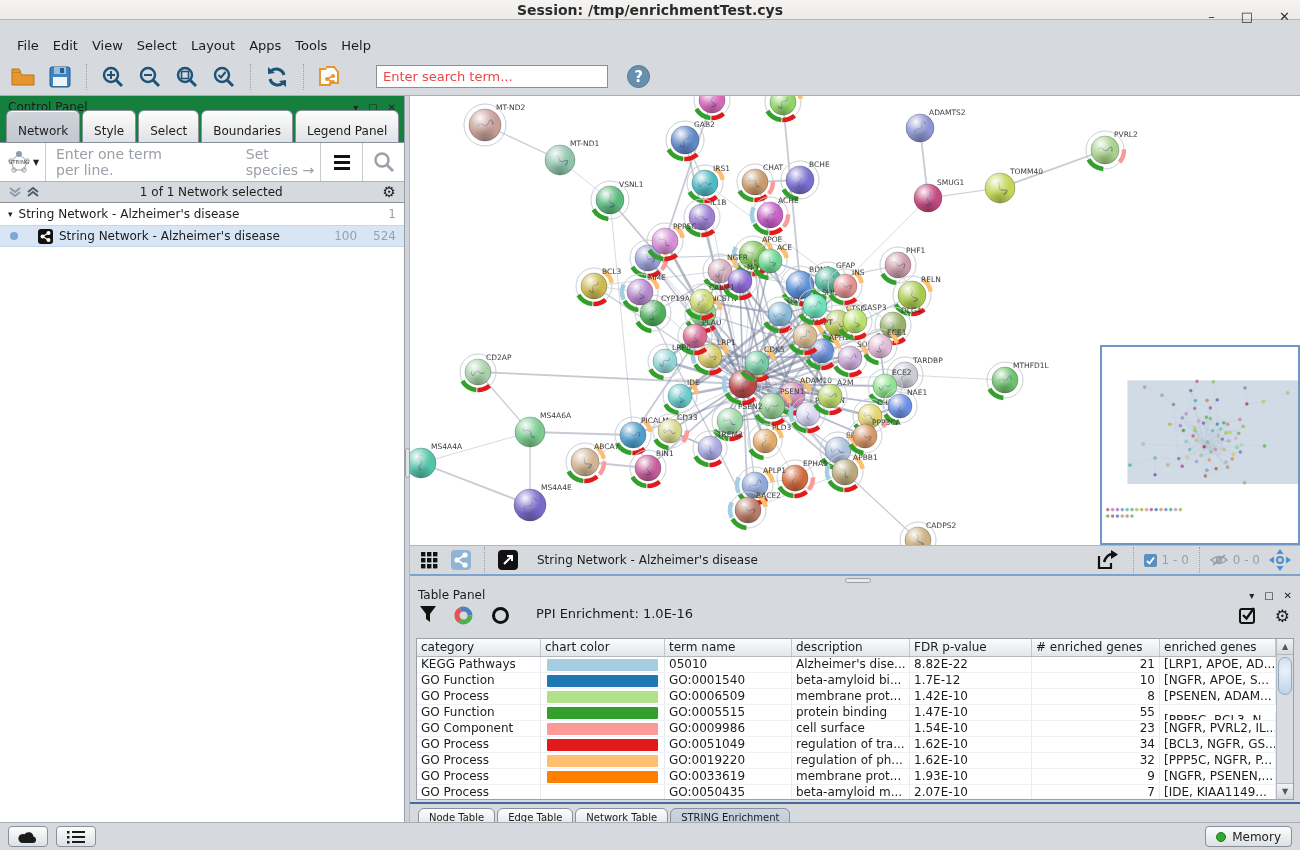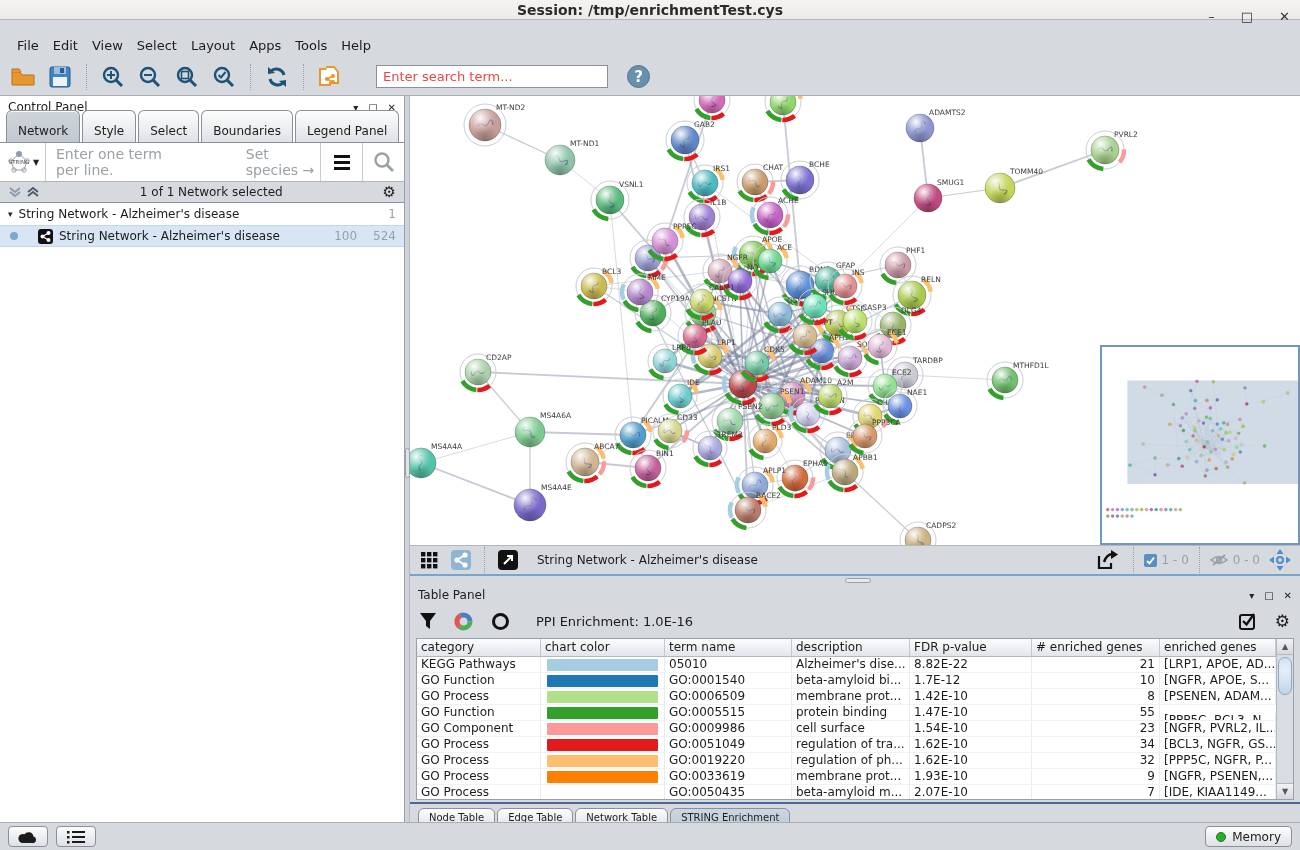--- a/index.html
+++ b/index.html
@@ -14,21 +14,21 @@
   
   .menubar{left:0;top:32px;width:1300px;height:26px;display:flex;align-items:center;padding-left:10px;background:#d6d9de}
   .menu-item{font-size:13px;padding:3px 7px;color:#1c1c1c}
   
   .toolbar{left:0;top:58px;width:1300px;height:38px;background:#d6d9de;border-bottom:1px solid #a8adb5;display:flex;align-items:center;gap:7px;padding-left:8px}
   .tbtn{width:30px;height:30px;display:flex;align-items:center;justify-content:center}
   .tsep{width:1px;height:26px;border-left:1px dotted #9aa0a8;margin:0 4px}
   .search-input{width:232px;height:23px;border:1px solid #8a9099;background:#fff;font-size:13px;padding:2px 6px;font-family:inherit;color:#ef4444}
   .helpdot{width:23px;height:23px;border-radius:50%;background:#6690ad;border:1px solid #54788f;color:#fff;font-weight:bold;font-size:15px;display:flex;align-items:center;justify-content:center;margin-left:12px}
   
-  .cpanel{left:0;top:96px;width:405px;height:726px;background:#ffffff;border-right:1px solid #9aa0a8}
+  .cpanel{left:0;top:96px;width:405px;height:726px;background:#15803d;border-right:1px solid #9aa0a8}
   .phead{height:22px;display:flex;align-items:center;padding:0 8px;font-size:12px;color:#1c1c1c}
   .phead .sp{flex:1}
   .phico{font-size:10px;color:#222;margin-left:10px}
   .cp-tabs{display:flex;align-items:flex-end;height:24px;padding-left:6px;gap:2px}
   .tab{font-size:12px;padding:13px 11px 4px;border:1px solid #8a9099;border-bottom:none;border-radius:6px 6px 0 0;background:linear-gradient(#fdfdfd,#dfe2e6);box-shadow:inset 0 1px 0 #fff}
   .tab.active{background:linear-gradient(#cfd4da,#c3c9d1);font-weight:normal}
   .stringrow{height:40px;background:#fff;border-top:1px solid #8a9099;border-bottom:1px solid #b0b5bc;display:flex;align-items:center}
   .stringrow .slot{height:100%;display:flex;align-items:center}
   .placeholder{color:#9aa0a8;font-size:14px}
   .selrow{height:20px;background:#d6d9de;border-bottom:1px solid #8a9099;display:flex;align-items:center;padding:10px 8px;font-size:12px}
@@ -43,21 +43,21 @@
   
   .netcanvas{left:410px;top:96px;width:890px;height:449px;background:#fff;overflow:hidden}
   .overview{left:1100px;top:345px;width:200px;height:200px;background:#fff;border:2px solid #6f97c4;overflow:hidden}
   .nettoolbar{left:410px;top:545px;width:890px;height:31px;background:#d6d9de;border-top:1px solid #b3b8bf;border-bottom:2px solid #7ba3cc;display:flex;align-items:center;padding:0 6px;gap:6px}
   .nettitle{font-size:12px;color:#1c1c1c;margin-left:10px;flex:1}
   .badge{display:flex;align-items:center;gap:5px;font-size:12px;color:#9aa0ab}
   .hsplit{left:410px;top:576px;width:890px;height:8px;background:#d6d9de}
   .hhandle{left:845px;top:578px;width:26px;height:5px;border:1px solid #9aa0a8;border-radius:3px;background:#e6e8ec}
   
   .tpanel{left:410px;top:584px;width:890px;height:238px;background:#d6d9de}
-  .tp-toolbar{height:30px;display:flex;align-items:center;gap:18px;padding:0 10px;font-size:13px}
+  .tp-toolbar{height:30px;display:flex;align-items:flex-start;gap:18px;padding:0 10px;font-size:13px}
   .tablewrap{margin:2px 6px 0 6px;height:162px;background:#fff;border:1px solid #9aa0a8;display:flex;overflow:hidden}
   .tgrid{flex:1;overflow:hidden}
   .thead{display:flex;height:18px;background:linear-gradient(#fbfcfd,#e2e5ea);border-bottom:1px solid #b3b8bf;font-size:12px}
   .thead .hc{padding:1px 4px;border-right:1px solid #c3c7ce;overflow:hidden;white-space:nowrap}
   .tr{display:flex;height:16px;font-size:12px;border-bottom:1px solid #eef1f5;background:#fff}
   .tr .tc{padding:0 4px;border-right:1px solid #e8ebef;overflow:hidden;white-space:nowrap;line-height:15px}
   .tc.num{text-align:right}
   .swatch{height:12px;margin:2px 2px;border-radius:1px}
   .scroll{width:17px;background:#d9dce1;border-left:1px solid #b3b8bf;position:relative}
   .sbtn{height:16px;display:flex;align-items:center;justify-content:center;background:linear-gradient(#f2f3f5,#d4d8dd);border-bottom:1px solid #b3b8bf;font-size:8px;color:#555}

